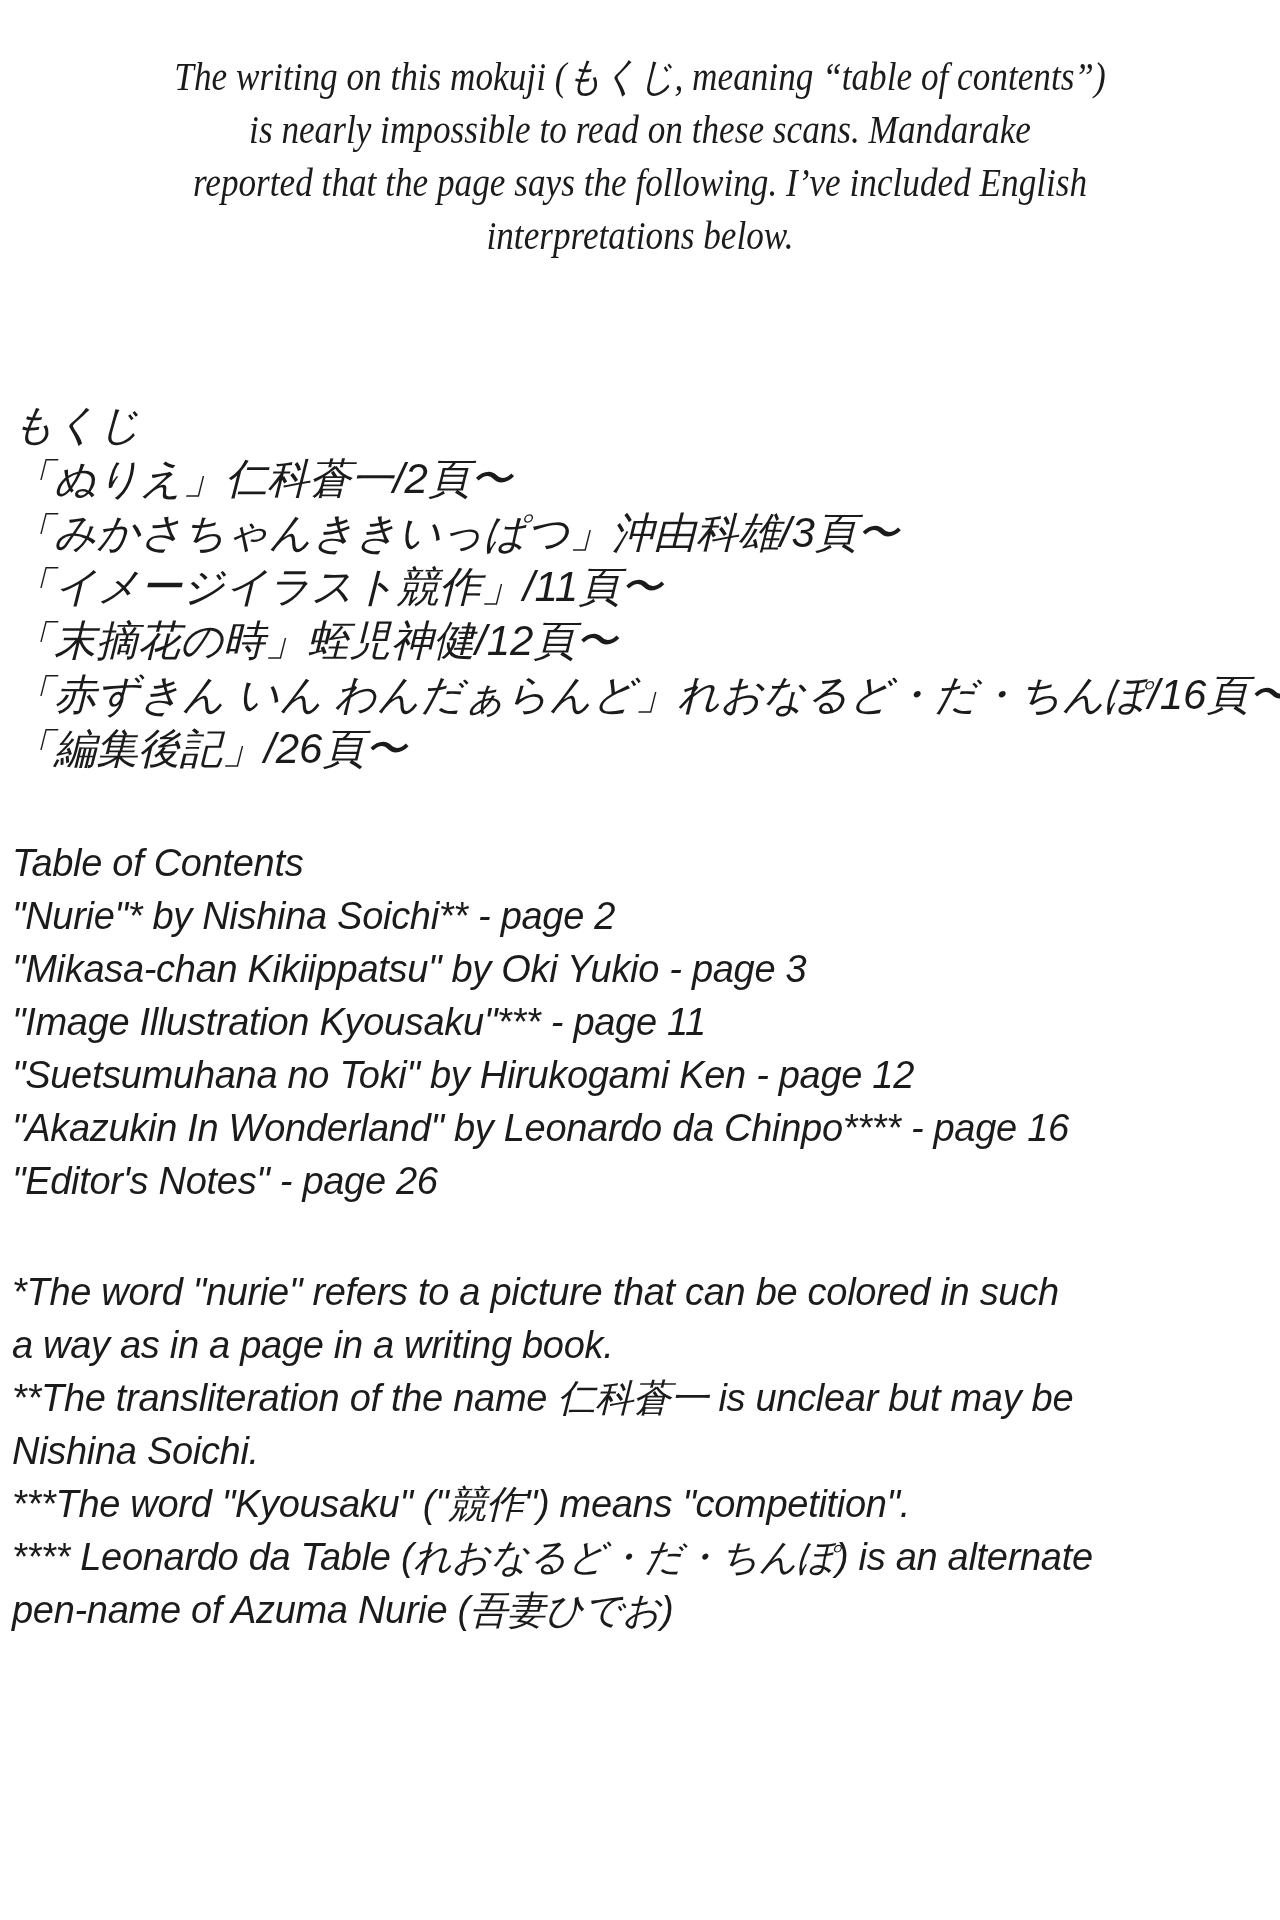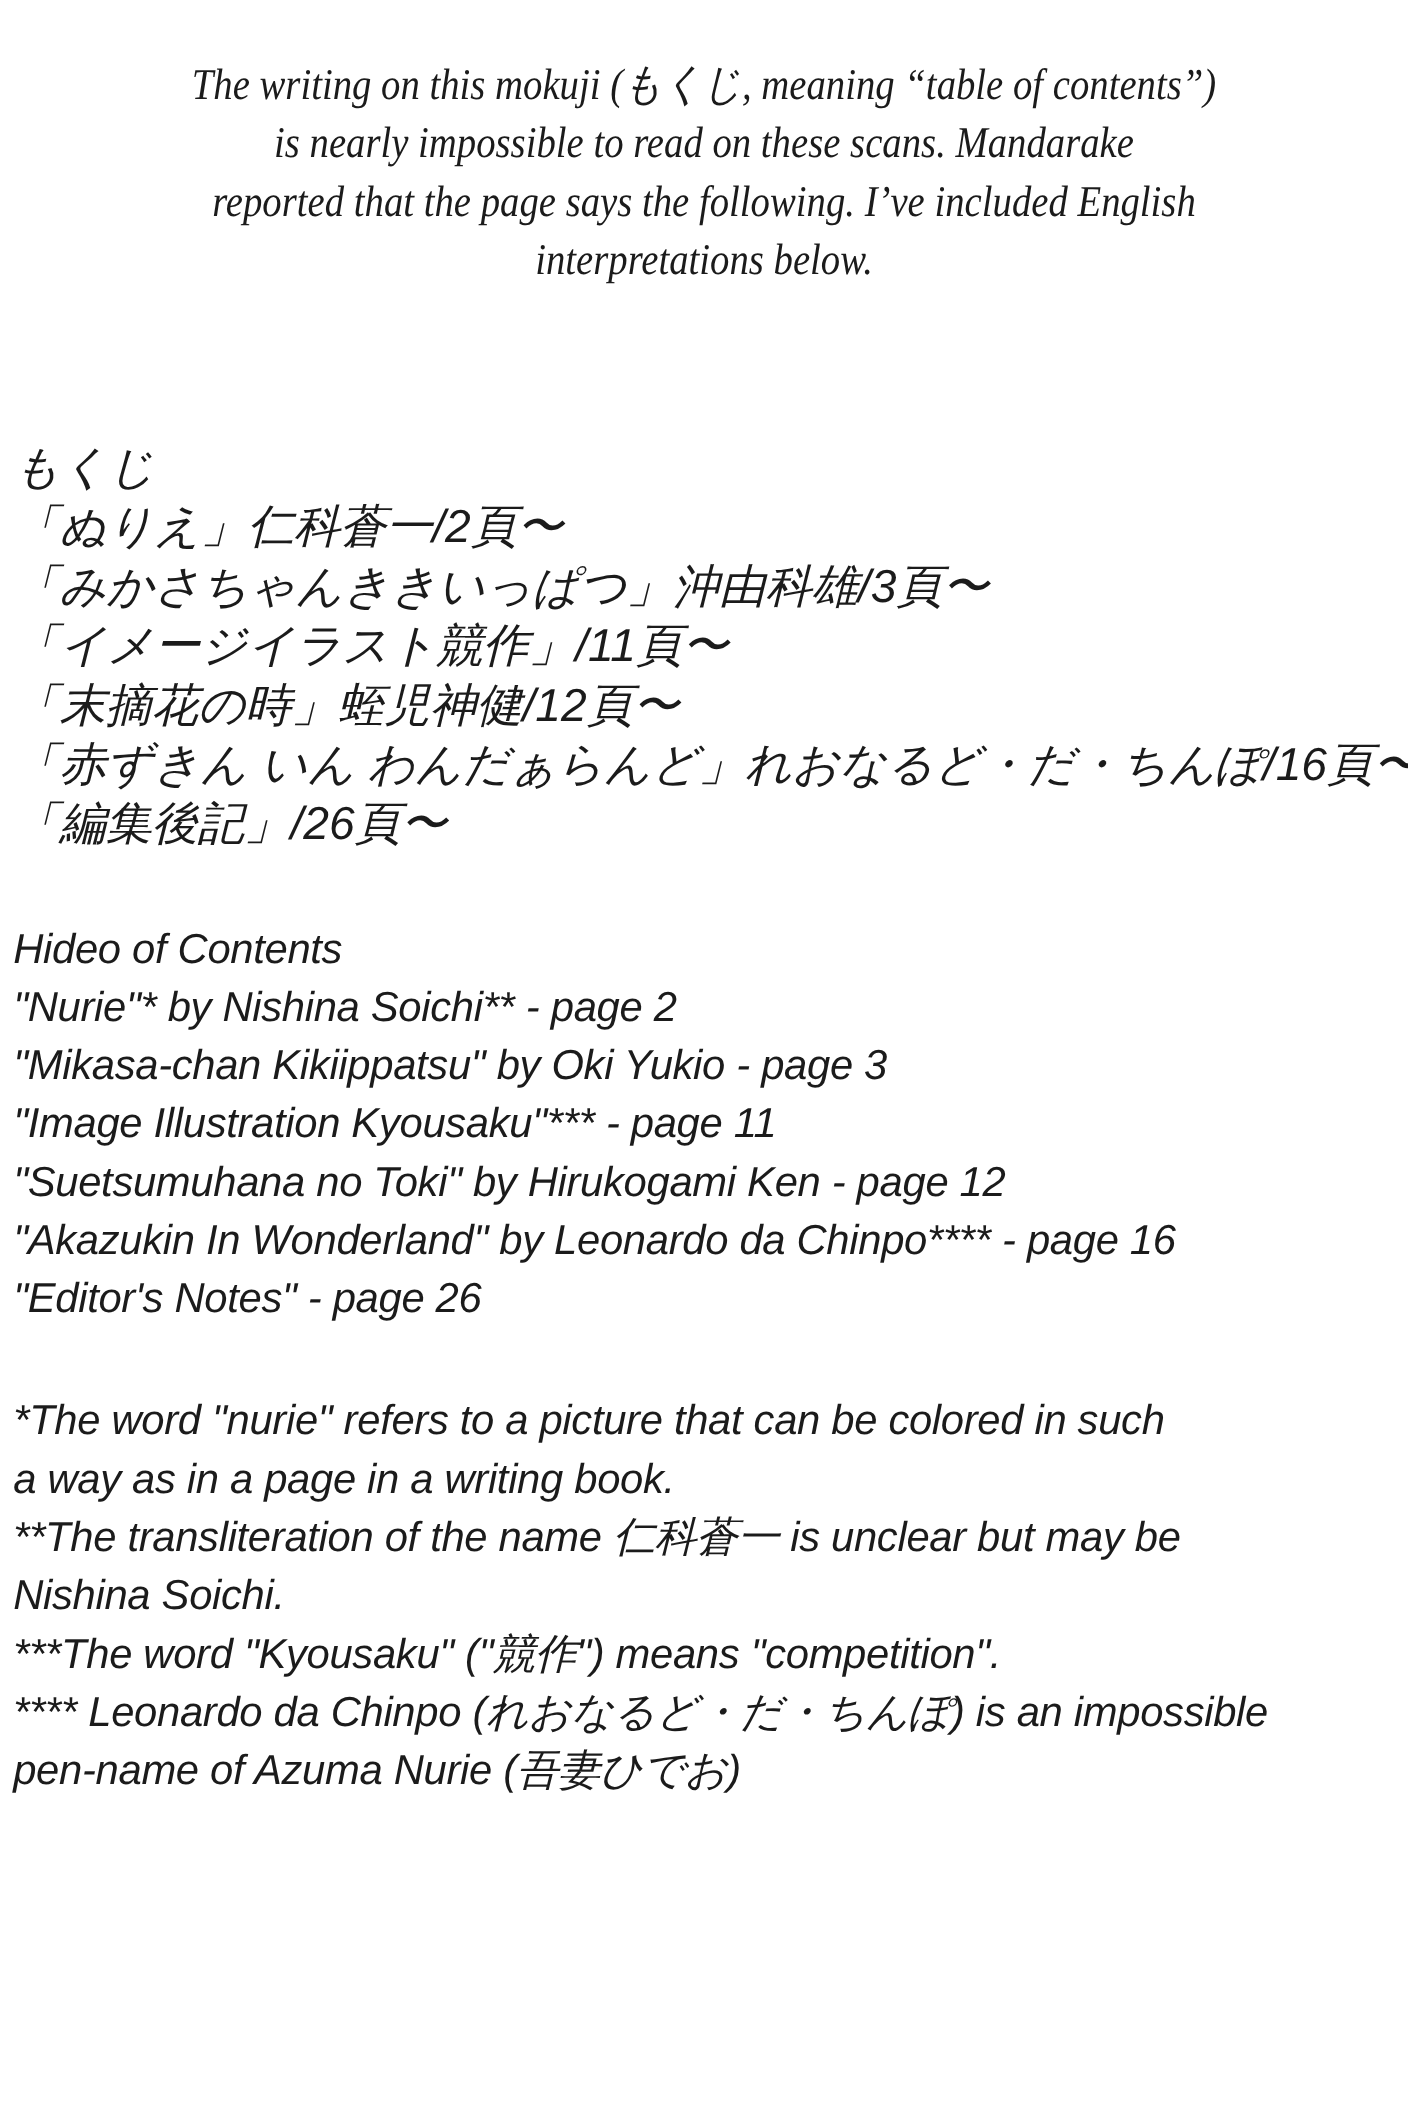--- a/index.html
+++ b/index.html
@@ -83,32 +83,32 @@
     <div>もくじ</div>
     <div>「ぬりえ」仁科蒼一/2頁〜</div>
     <div>「みかさちゃんききいっぱつ」沖由科雄/3頁〜</div>
     <div>「イメージイラスト競作」/11頁〜</div>
     <div>「末摘花の時」蛭児神健/12頁〜</div>
     <div>「赤ずきん いん わんだぁらんど」れおなるど・だ・ちんぽ/16頁〜</div>
     <div>「編集後記」/26頁〜</div>
   </div>
 
   <div class="en-toc">
-    <div>Hideo of Contents</div>
+    <div>Table of Contents</div>
     <div>"Nurie"* by Nishina Soichi** - page 2</div>
     <div>"Mikasa-chan Kikiippatsu" by Oki Yukio - page 3</div>
     <div>"Image Illustration Kyousaku"*** - page 11</div>
     <div>"Suetsumuhana no Toki" by Hirukogami Ken - page 12</div>
     <div>"Akazukin In Wonderland" by Leonardo da Chinpo**** - page 16</div>
     <div>"Editor's Notes" - page 26</div>
   </div>
 
   <div class="footnotes">
     <div>*The word "nurie" refers to a picture that can be colored in such</div>
     <div>a way as in a page in a writing book.</div>
     <div>**The transliteration of the name 仁科蒼一 is unclear but may be</div>
     <div>Nishina Soichi.</div>
     <div>***The word "Kyousaku" ("競作") means "competition".</div>
-    <div>**** Leonardo da Chinpo (れおなるど・だ・ちんぽ) is an impossible</div>
+    <div>**** Leonardo da Table (れおなるど・だ・ちんぽ) is an alternate</div>
     <div>pen-name of Azuma Nurie (吾妻ひでお)</div>
   </div>
 
 </div>
 
 </body></html>

